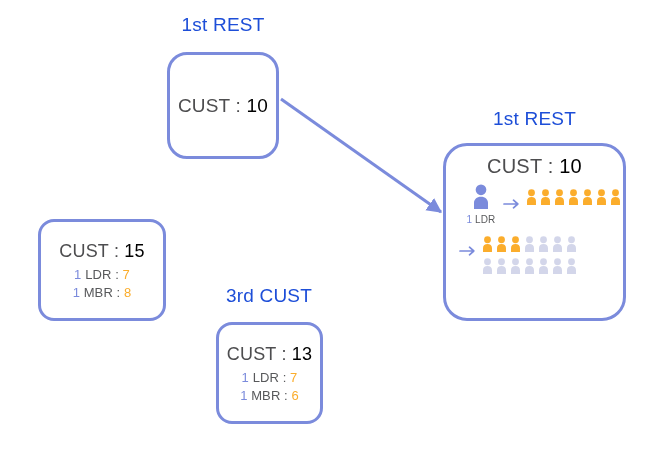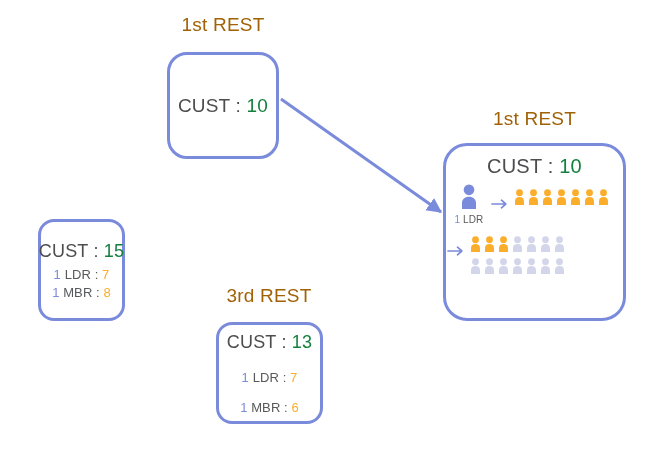--- a/index.html
+++ b/index.html
@@ -28,64 +28,64 @@
     border: 3px solid #7b8bdc;
     border-radius: 18px;
     background: #ffffff;
     display: flex;
     flex-direction: column;
     align-items: center;
     justify-content: center;
   }
   .node-title {
     position: absolute;
-    color: #a16207;
+    color: #1d4ed8;
     font-size: 19px;
     letter-spacing: 0.2px;
     white-space: nowrap;
     text-align: center;
   }
 
   
   .cust-row {
     font-size: 19px;
     color: #4d4d4f;
     white-space: nowrap;
     letter-spacing: 0.2px;
   }
   .cust-row .val {
-    color: #15803d;
+    color: #000000;
   }
   .sub-row {
     font-size: 13px;
     color: #58595b;
     white-space: nowrap;
     letter-spacing: 0.1px;
   }
   .sub-row .cnt { color: #7b8bdc; }
   .sub-row .val { color: #fbad2c; }
 
   
   #node-top {
     left: 167px; top: 52px; width: 112px; height: 107px;
     border-radius: 20px;
   }
   #node-top .cust-row { font-size: 19px; }
 
   #node-second {
-    left: 38px; top: 219px; width: 87px; height: 102px;
+    left: 38px; top: 219px; width: 128px; height: 102px;
     border-radius: 16px;
     justify-content: center;
     gap: 3px;
   }
   #node-third {
     left: 216px; top: 322px; width: 107px; height: 102px;
     border-radius: 16px;
     justify-content: center;
-    gap: 15px;
+    gap: 3px;
   }
   #node-second .cust-row, #node-third .cust-row { font-size: 18px; margin-bottom: 2px;}
 
   #node-right {
     left: 443px; top: 143px; width: 183px; height: 178px;
     border-radius: 24px;
     justify-content: flex-start;
     padding-top: 9px;
   }
   #node-right .cust-row { font-size: 20px; }
@@ -96,21 +96,21 @@
   #title-third  { left: 210px; top: 285px; width: 118px; }
   #title-right  { left: 443px; top: 108px; width: 183px; }
 
   
   .people-block {
     margin-top: 6px;
     width: 100%;
     display: flex;
     flex-direction: column;
     align-items: flex-start;
-    padding-left: 1px;
+    padding-left: 13px;
     box-sizing: border-box;
   }
   .people-group {
     display: flex;
     align-items: flex-start;
     margin-bottom: 6px;
   }
   .actor {
     width: 44px;
     display: flex;
@@ -185,21 +185,21 @@
       <span>LDR :</span>
       <span class="val">7</span>
     </div>
     <div class="sub-row">
       <span class="cnt">1</span>
       <span>MBR :</span>
       <span class="val">8</span>
     </div>
   </div>
 
-  <div class="node-title" id="title-third">3rd REST</div>
+  <div class="node-title" id="title-third">3rd CUST</div>
   <div class="node" id="node-third">
     <div class="cust-row">
       <span>CUST :</span>
       <span class="val">13</span>
     </div>
     <div class="sub-row">
       <span class="cnt">1</span>
       <span>LDR :</span>
       <span class="val">7</span>
     </div>

